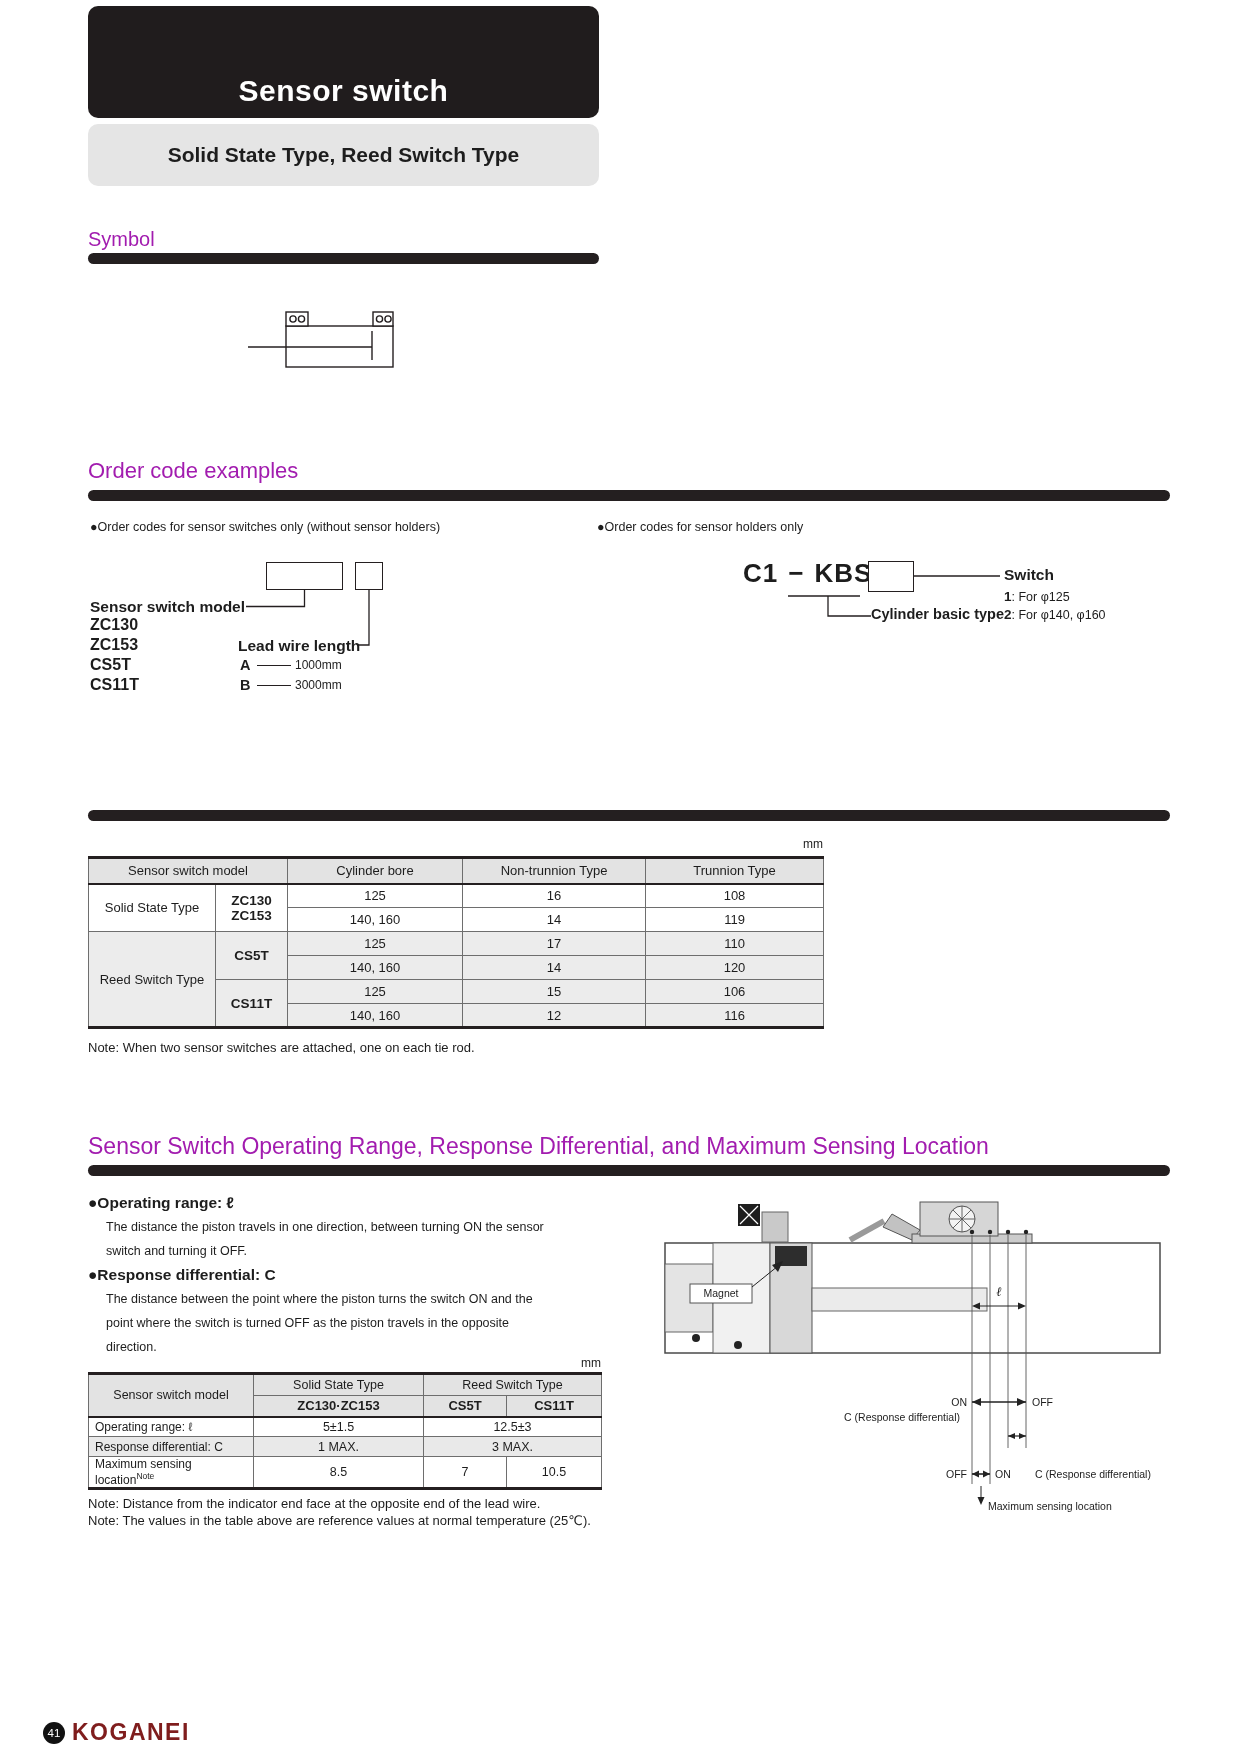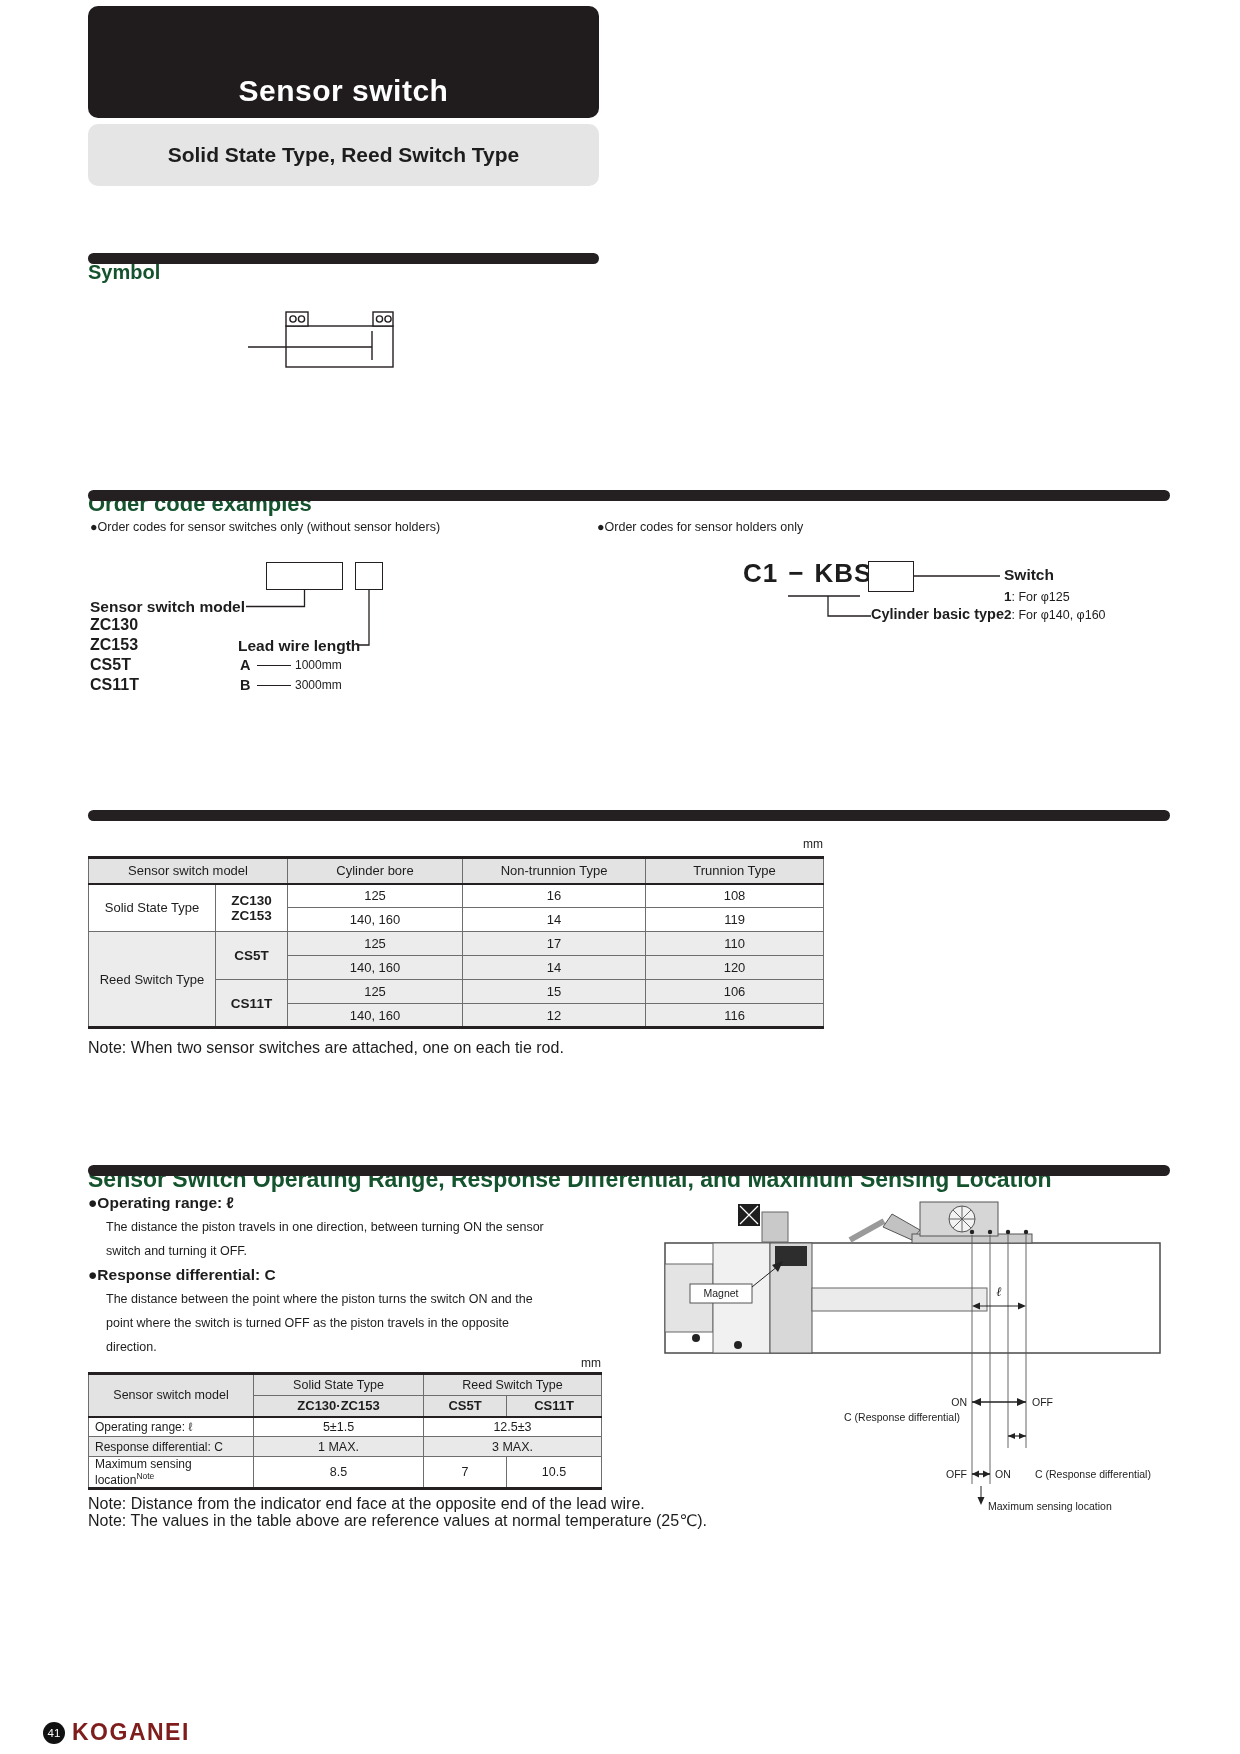--- a/index.html
+++ b/index.html
@@ -7,37 +7,37 @@
   body { font-family:"Liberation Sans","DejaVu Sans",sans-serif; color:#1d1d1d; }
   .page { position:relative; width:1240px; height:1754px; background:#ffffff; overflow:hidden; }
   .abs { position:absolute; }
 
   .hdr-black { left:88px; top:6px; width:511px; height:112px; background:#201c1d; border-radius:10px;
     display:flex; align-items:flex-end; justify-content:center; padding-bottom:10px;
     color:#ffffff; font-size:30px; font-weight:bold; letter-spacing:0.5px; }
   .hdr-gray { left:88px; top:124px; width:511px; height:62px; background:#e5e5e5; border-radius:10px;
     display:flex; align-items:center; justify-content:center; font-size:21px; font-weight:bold; color:#1d1d1d; }
 
-  .sec-h { font-weight:bold; color:#14532d;margin-top:33px; }
+  .sec-h { font-weight:normal; color:#a21caf; }
   .h20 { font-size:20px; } .h22 { font-size:22px; } .h23 { font-size:23px; }
   .bar { background:#241f20; height:11px; border-radius:6px; }
 
   .bullet { font-size:12.5px; color:#1d1d1d; }
   .oc-box { border:1.6px solid #241f20; background:#fff; }
   .b15 { font-weight:bold; font-size:15.5px; }
   .b16 { font-weight:bold; font-size:16px; }
   .code-line { display:flex; gap:10px; font-size:26px; font-weight:bold; letter-spacing:1px; }
   .opt { font-size:12.5px; }
   .opt b { font-size:13.5px; }
   .lead-row { display:flex; align-items:center; }
   .lead-code { font-weight:bold; font-size:14.5px; width:17px; }
   .lead-dash { width:34px; height:0; border-top:1.3px solid #241f20; margin:0 4px 0 0; }
   .lead-val { font-size:12px; }
   .unit { font-size:12px; text-align:right; }
-  .note { font-size:16px; line-height:16px; }
+  .note { font-size:13px; line-height:16px; }
   .bodyline { font-size:12.5px; }
 
   table { border-collapse:collapse; table-layout:fixed; background:#fff; }
   th, td { border:1px solid #6e6e6e; text-align:center; font-weight:normal; overflow:hidden; }
   .t1 { left:88px; top:856px; width:735px; border-top:3px solid #241f20; border-bottom:3px solid #241f20; }
   .t1 thead th { background:#e3e3e3; font-size:13px; height:26px; border-bottom:2.4px solid #241f20; }
   .t1 td { font-size:13px; height:24px; }
   .t1 .model { font-weight:bold; font-size:13.5px; }
   .t1 tr.reed td { background:#ececec; }
   .t2 { left:88px; top:1372px; width:513px; border-top:3px solid #241f20; border-bottom:3px solid #241f20; }

